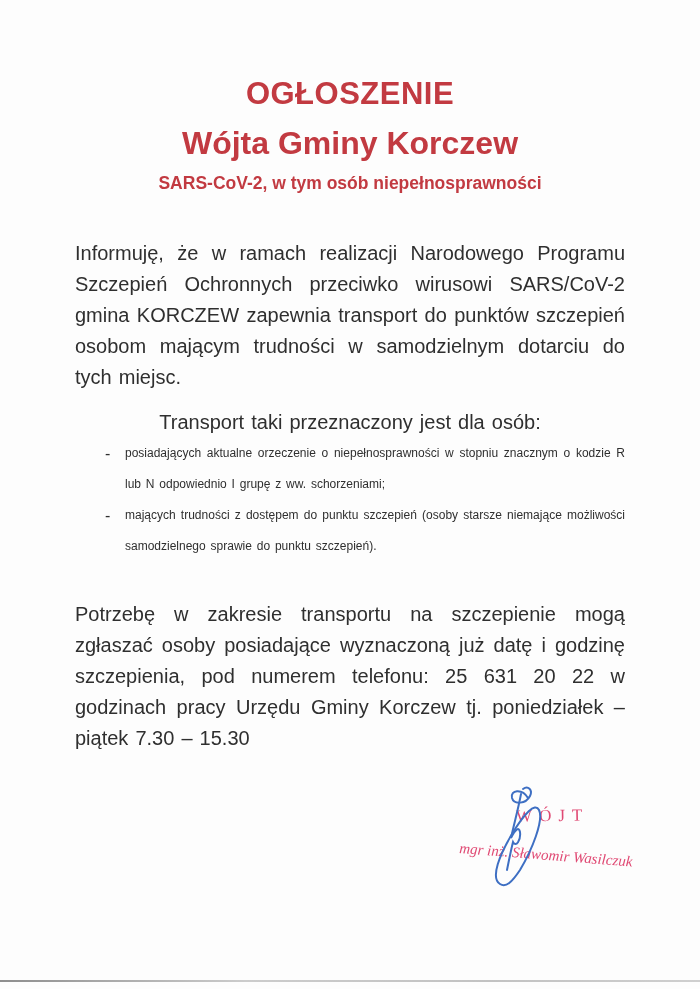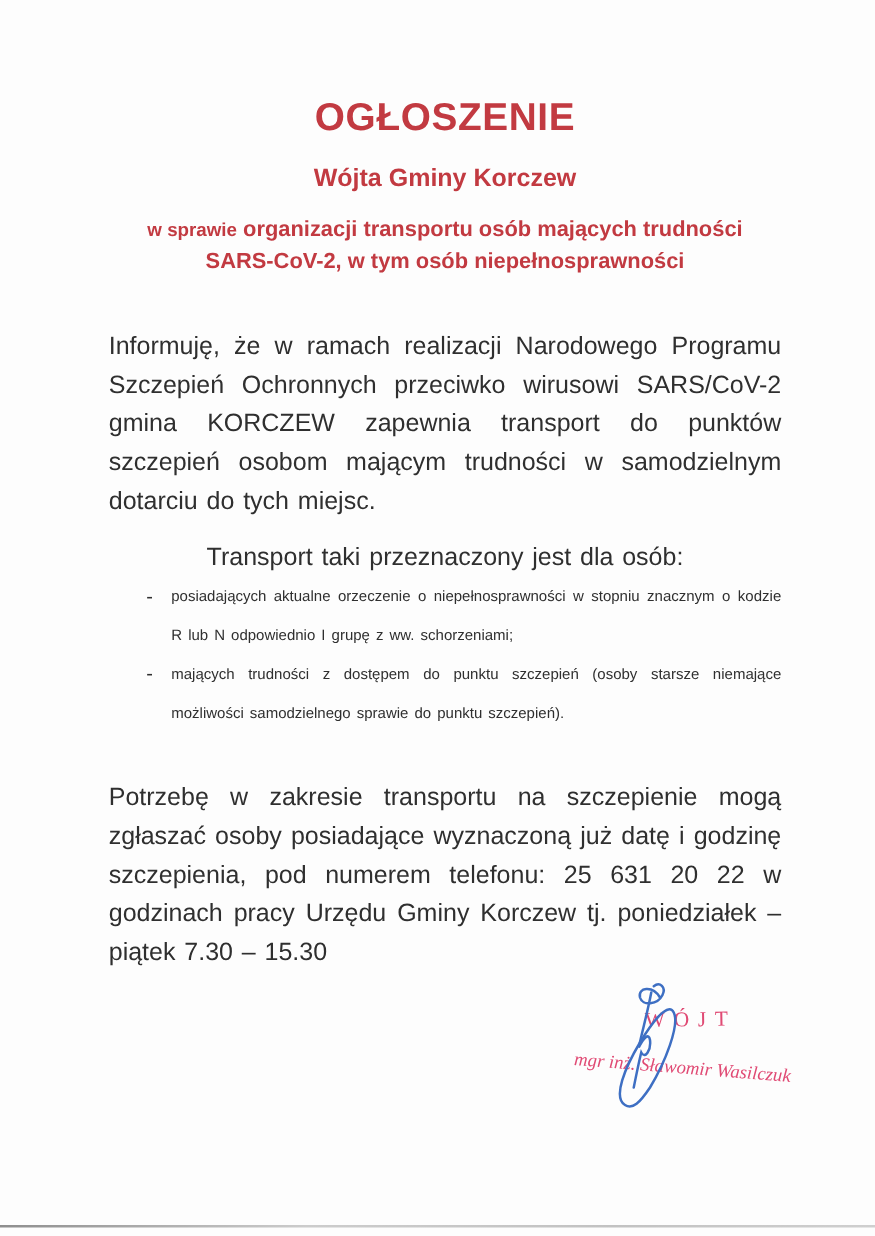--- a/index.html
+++ b/index.html
@@ -7,36 +7,36 @@
   .page {
     position: relative;
     width: 700px;
     height: 989px;
     background: #fdfdfd;
     font-family: "Liberation Sans", sans-serif;
     color: var(--body-text, #2f2f2f);
     overflow: hidden;
   }
 
-  .content { padding: 76px 75px 0 75px; margin-left: 12px; }
+  .content { padding: 76px 75px 0 75px; }
 
   .doc-title {
     margin: 0 0 15px 0;
     text-align: center;
     font-size: 31px;
     line-height: 36px;
     font-weight: bold;
     letter-spacing: 0.5px;
     color: var(--heading-red, #c23a41);
   }
 
   .doc-author {
     margin: 0 0 12px 0;
     text-align: center;
-    font-size: 20px;
+    font-size: 32px;
     line-height: 33px;
     font-weight: bold;
     color: var(--heading-red, #c23a41);
   }
 
   .doc-subject {
     text-align: center;
     font-weight: bold;
     font-size: 17.5px;
     line-height: 23.5px;
@@ -133,21 +133,20 @@
 <body>
 
 <div class="page">
   <div class="content">
 
     <h1 class="doc-title">OGŁOSZENIE</h1>
 
     <h2 class="doc-author">Wójta Gminy Korczew</h2>
 
     <div class="doc-subject">
-      <div><span class="prefix">w sprawie</span> <span>organizacji transportu osób mających trudności</span></div>
       <div>SARS-CoV-2, w tym osób niepełnosprawności</div>
     </div>
 
     <p class="para p1">Informuję, że w ramach realizacji Narodowego Programu Szczepień Ochronnych przeciwko wirusowi SARS/CoV-2 gmina KORCZEW zapewnia transport do punktów szczepień osobom mającym trudności w samodzielnym dotarciu do tych miejsc.</p>
 
     <p class="para list-intro">Transport taki przeznaczony jest dla osób:</p>
 
     <div class="list">
       <div class="list-item">
         <span class="marker">-</span>

